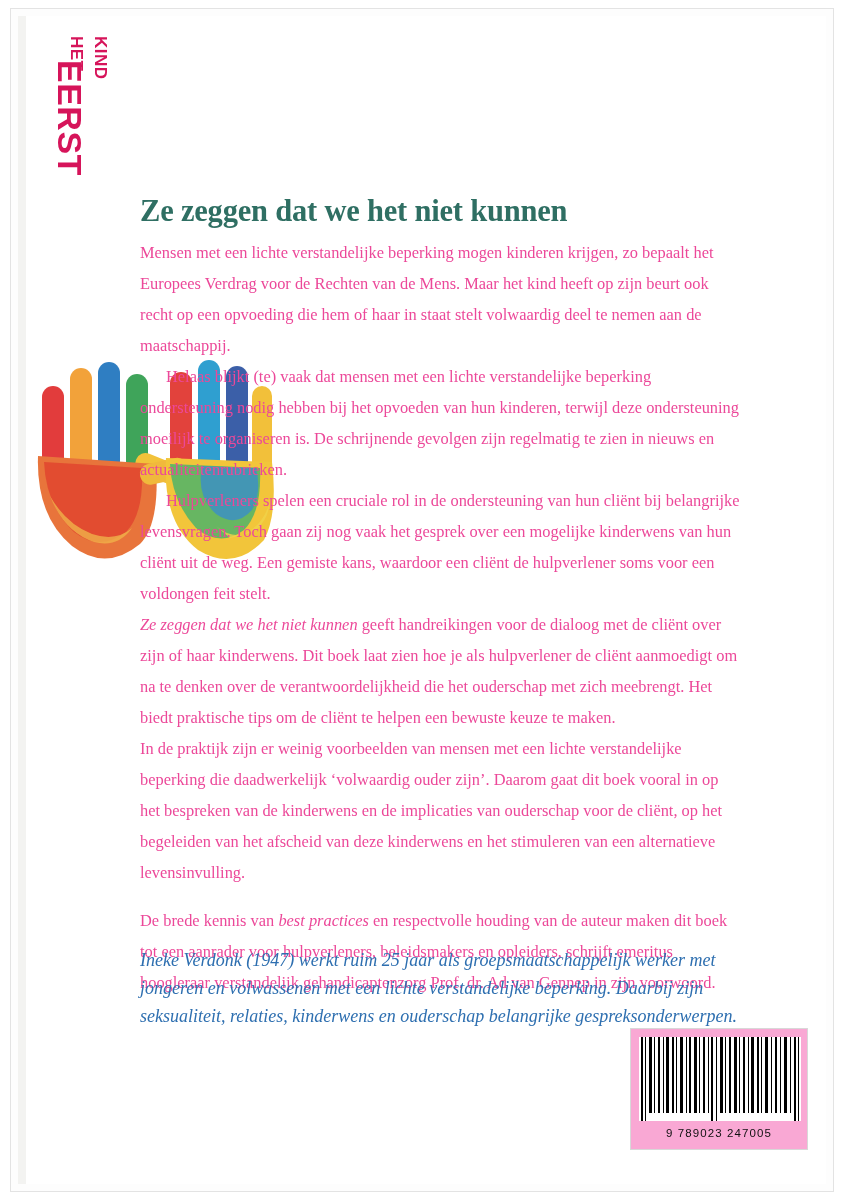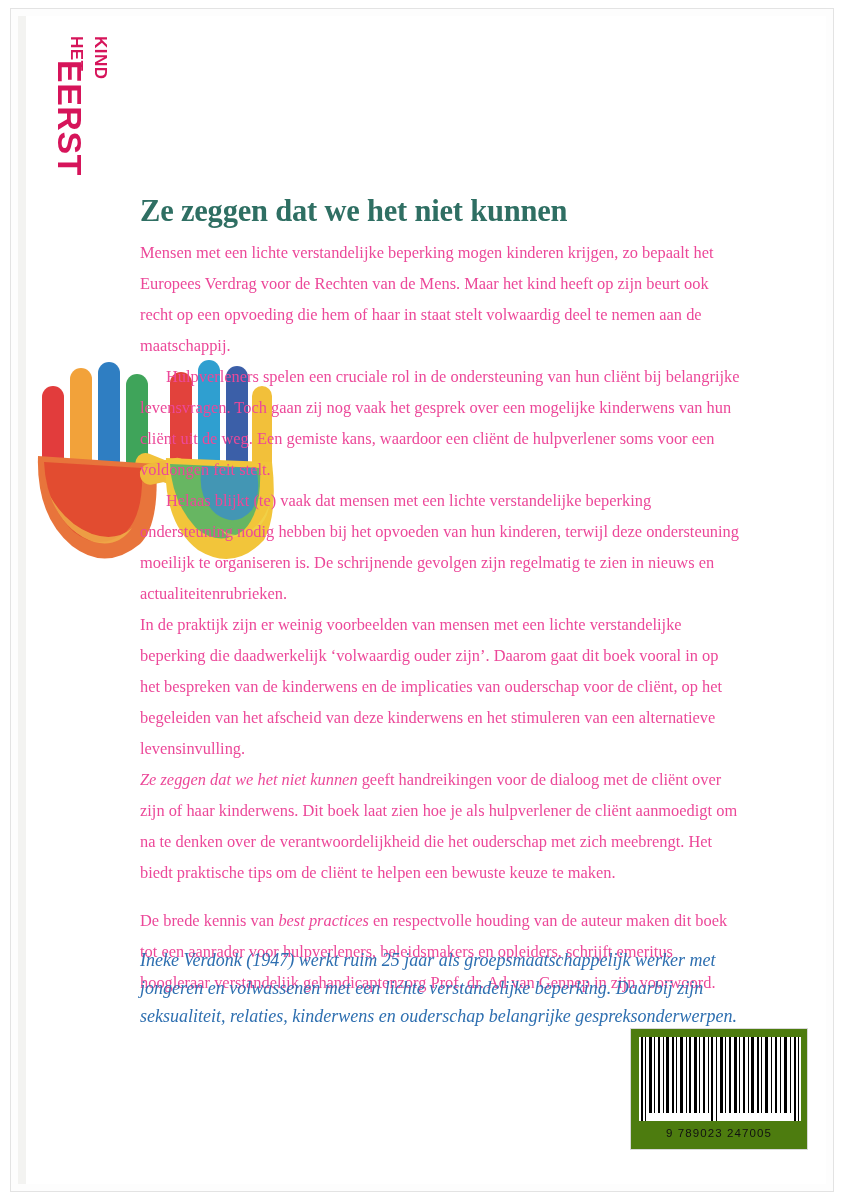--- a/index.html
+++ b/index.html
@@ -164,21 +164,21 @@
     letter-spacing: 0.4px;
   }
 
   
   .barcode-box {
     position: absolute;
     left: 612px;
     top: 1012px;
     width: 178px;
     height: 122px;
-    background: #4d7c0f;
+    background: #f9a8d4;
     border: 1px solid #d8d8d8;
     box-sizing: border-box;
     padding: 8px 8px 2px 8px;
   }
   .barcode-bars {
     width: 162px;
     height: 84px;
   }
   .barcode-digits {
     font-family: "Liberation Sans", sans-serif;
@@ -236,24 +236,24 @@
           <path d="M146 112 Q142 176 178 204 Q214 226 244 194 Q258 168 252 116 Z" fill="#f2c53a"></path>
           <path d="M150 118 Q152 156 176 182 Q200 202 224 184 Q242 166 240 122 Z" fill="#4fb36a" opacity="0.85"></path>
           <path d="M182 120 Q176 150 196 168 Q216 182 232 164 Q242 146 236 122 Z" fill="#3b8ec9" opacity="0.8"></path>
           <path d="M196 180 Q214 196 236 184 Q248 174 250 156 Q240 188 210 192 Z" fill="#f0d24a" opacity="0.8"></path>
         </g>
       </svg>
     </div>
 
     <div class="blurb">
       <p>Mensen met een lichte verstandelijke beperking mogen kinderen krijgen, zo bepaalt het Europees Verdrag voor de Rechten van de Mens. Maar het kind heeft op zijn beurt ook recht op een opvoeding die hem of haar in staat stelt volwaardig deel te nemen aan de maatschappij.</p>
+      <p class="p-indent">Helaas blijkt (te) vaak dat mensen met een lichte verstandelijke beperking ondersteuning nodig hebben bij het opvoeden van hun kinderen, terwijl deze ondersteuning moeilijk te organiseren is. De schrijnende gevolgen zijn regelmatig te zien in nieuws en actualiteitenrubrieken.</p>
       <p class="p-indent">Hulpverleners spelen een cruciale rol in de ondersteuning van hun cliënt bij belangrijke levensvragen. Toch gaan zij nog vaak het gesprek over een mogelijke kinderwens van hun cliënt uit de weg. Een gemiste kans, waardoor een cliënt de hulpverlener soms voor een voldongen feit stelt.</p>
-      <p class="p-indent">Helaas blijkt (te) vaak dat mensen met een lichte verstandelijke beperking ondersteuning nodig hebben bij het opvoeden van hun kinderen, terwijl deze ondersteuning moeilijk te organiseren is. De schrijnende gevolgen zijn regelmatig te zien in nieuws en actualiteitenrubrieken.</p>
+      <p><span class="ital">Ze zeggen dat we het niet kunnen</span><span> geeft handreikingen voor de dialoog met de cliënt over zijn of haar kinderwens. Dit boek laat zien hoe je als hulpverlener de cliënt aanmoedigt om na te denken over de verantwoordelijkheid die het ouderschap met zich meebrengt. Het biedt praktische tips om de cliënt te helpen een bewuste keuze te maken.</span></p>
       <p>In de praktijk zijn er weinig voorbeelden van mensen met een lichte verstandelijke beperking die daadwerkelijk ‘volwaardig ouder zijn’. Daarom gaat dit boek vooral in op het bespreken van de kinderwens en de implicaties van ouderschap voor de cliënt, op het begeleiden van het afscheid van deze kinderwens en het stimuleren van een alternatieve levensinvulling.</p>
-      <p><span class="ital">Ze zeggen dat we het niet kunnen</span><span> geeft handreikingen voor de dialoog met de cliënt over zijn of haar kinderwens. Dit boek laat zien hoe je als hulpverlener de cliënt aanmoedigt om na te denken over de verantwoordelijkheid die het ouderschap met zich meebrengt. Het biedt praktische tips om de cliënt te helpen een bewuste keuze te maken.</span></p>
       <p class="gap-before"><span>De brede kennis van </span><span class="ital">best practices</span><span> en respectvolle houding van de auteur maken dit boek tot een aanrader voor hulpverleners, beleidsmakers en opleiders, schrijft emeritus hoogleraar verstandelijk gehandicaptenzorg Prof. dr. Ad van Gennep in zijn voorwoord.</span></p>
     </div>
 
     <div class="author-note">Ineke Verdonk (1947) werkt ruim 25 jaar als groepsmaatschappelijk werker met jongeren en volwassenen met een lichte verstandelijke beperking. Daarbij zijn seksualiteit, relaties, kinderwens en ouderschap belangrijke gespreksonderwerpen.</div>
 
 
     <div class="barcode-box">
       <svg class="barcode-bars" viewBox="0 0 162 84">
         <rect x="0" y="0" width="162" height="84" fill="#ffffff"></rect>
         <g fill="#000000">

